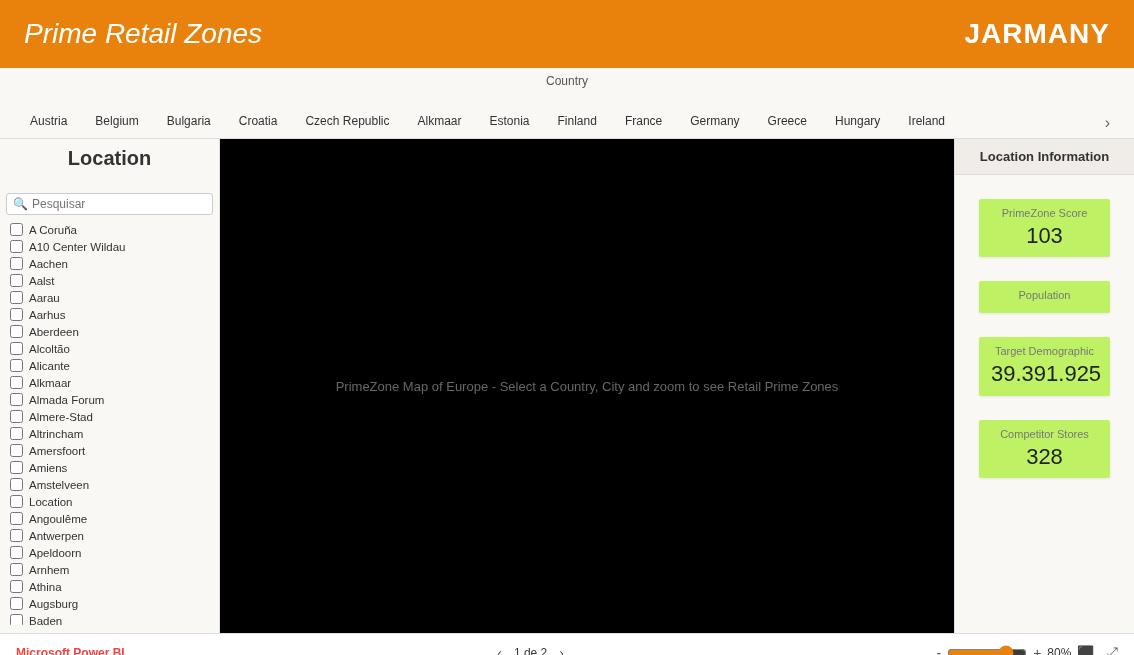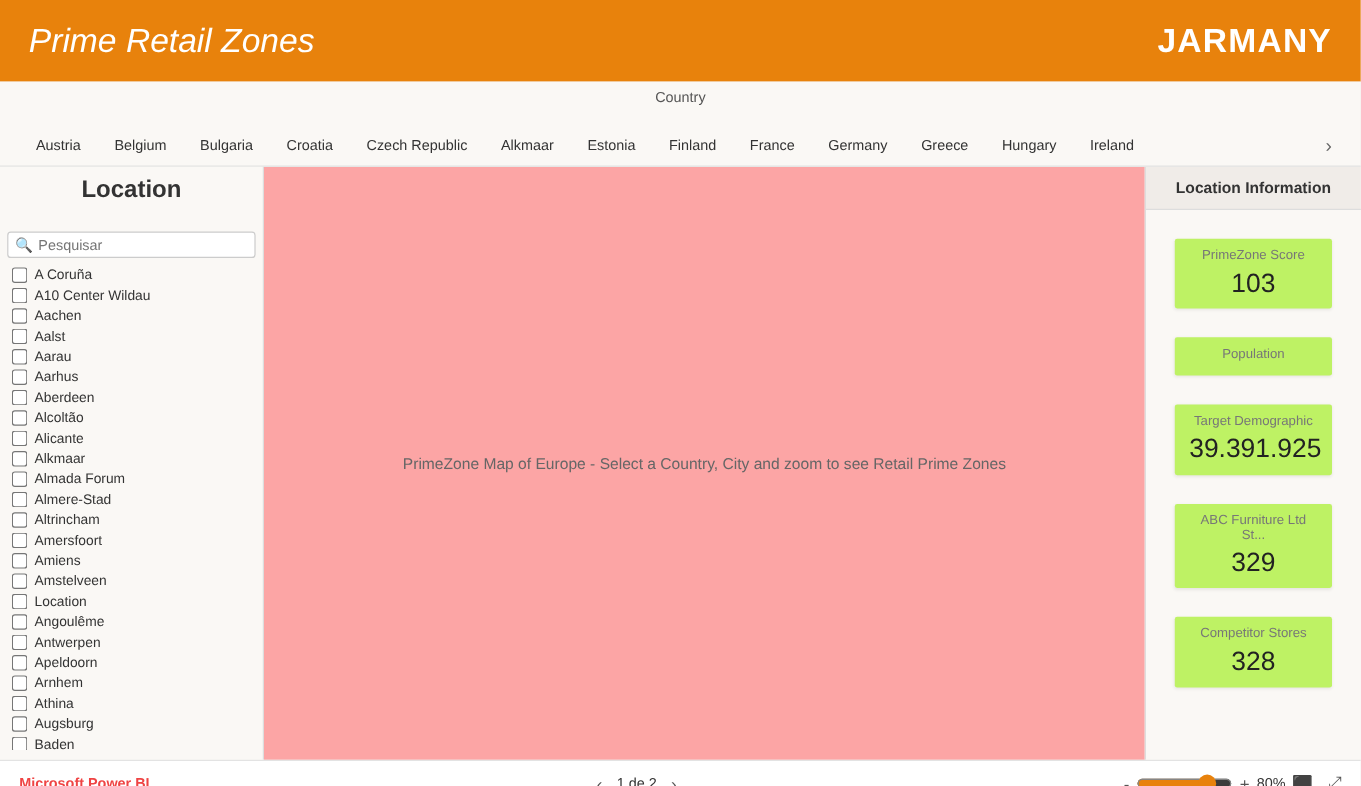--- a/index.html
+++ b/index.html
@@ -129,21 +129,21 @@
       margin-right: 6px;
       cursor: pointer;
     }
 
     
     #map-area {
       flex: 1;
       display: flex;
       align-items: center;
       justify-content: center;
-      background: #fca5a5;
+      background: #000000;
       color: #666;
       font-size: 13px;
       text-align: center;
       padding: 20px;
     }
 
     
     #info-panel {
       width: 180px;
       min-width: 180px;
@@ -400,24 +400,20 @@
           <div class="info-card-value">103</div>
         </div>
         <div class="info-card">
           <div class="info-card-label">Population</div>
         </div>
         <div class="info-card">
           <div class="info-card-label">Target Demographic</div>
           <div class="info-card-value">39.391.925</div>
         </div>
         <div class="info-card">
-          <div class="info-card-label">ABC Furniture Ltd St...</div>
-          <div class="info-card-value">329</div>
-        </div>
-        <div class="info-card">
           <div class="info-card-label">Competitor Stores</div>
           <div class="info-card-value">328</div>
         </div>
       </div>
   </div>
 
 </div>
 
 <div id="footer">
   <a href="#" id="powerbi-link">Microsoft Power BI</a>

